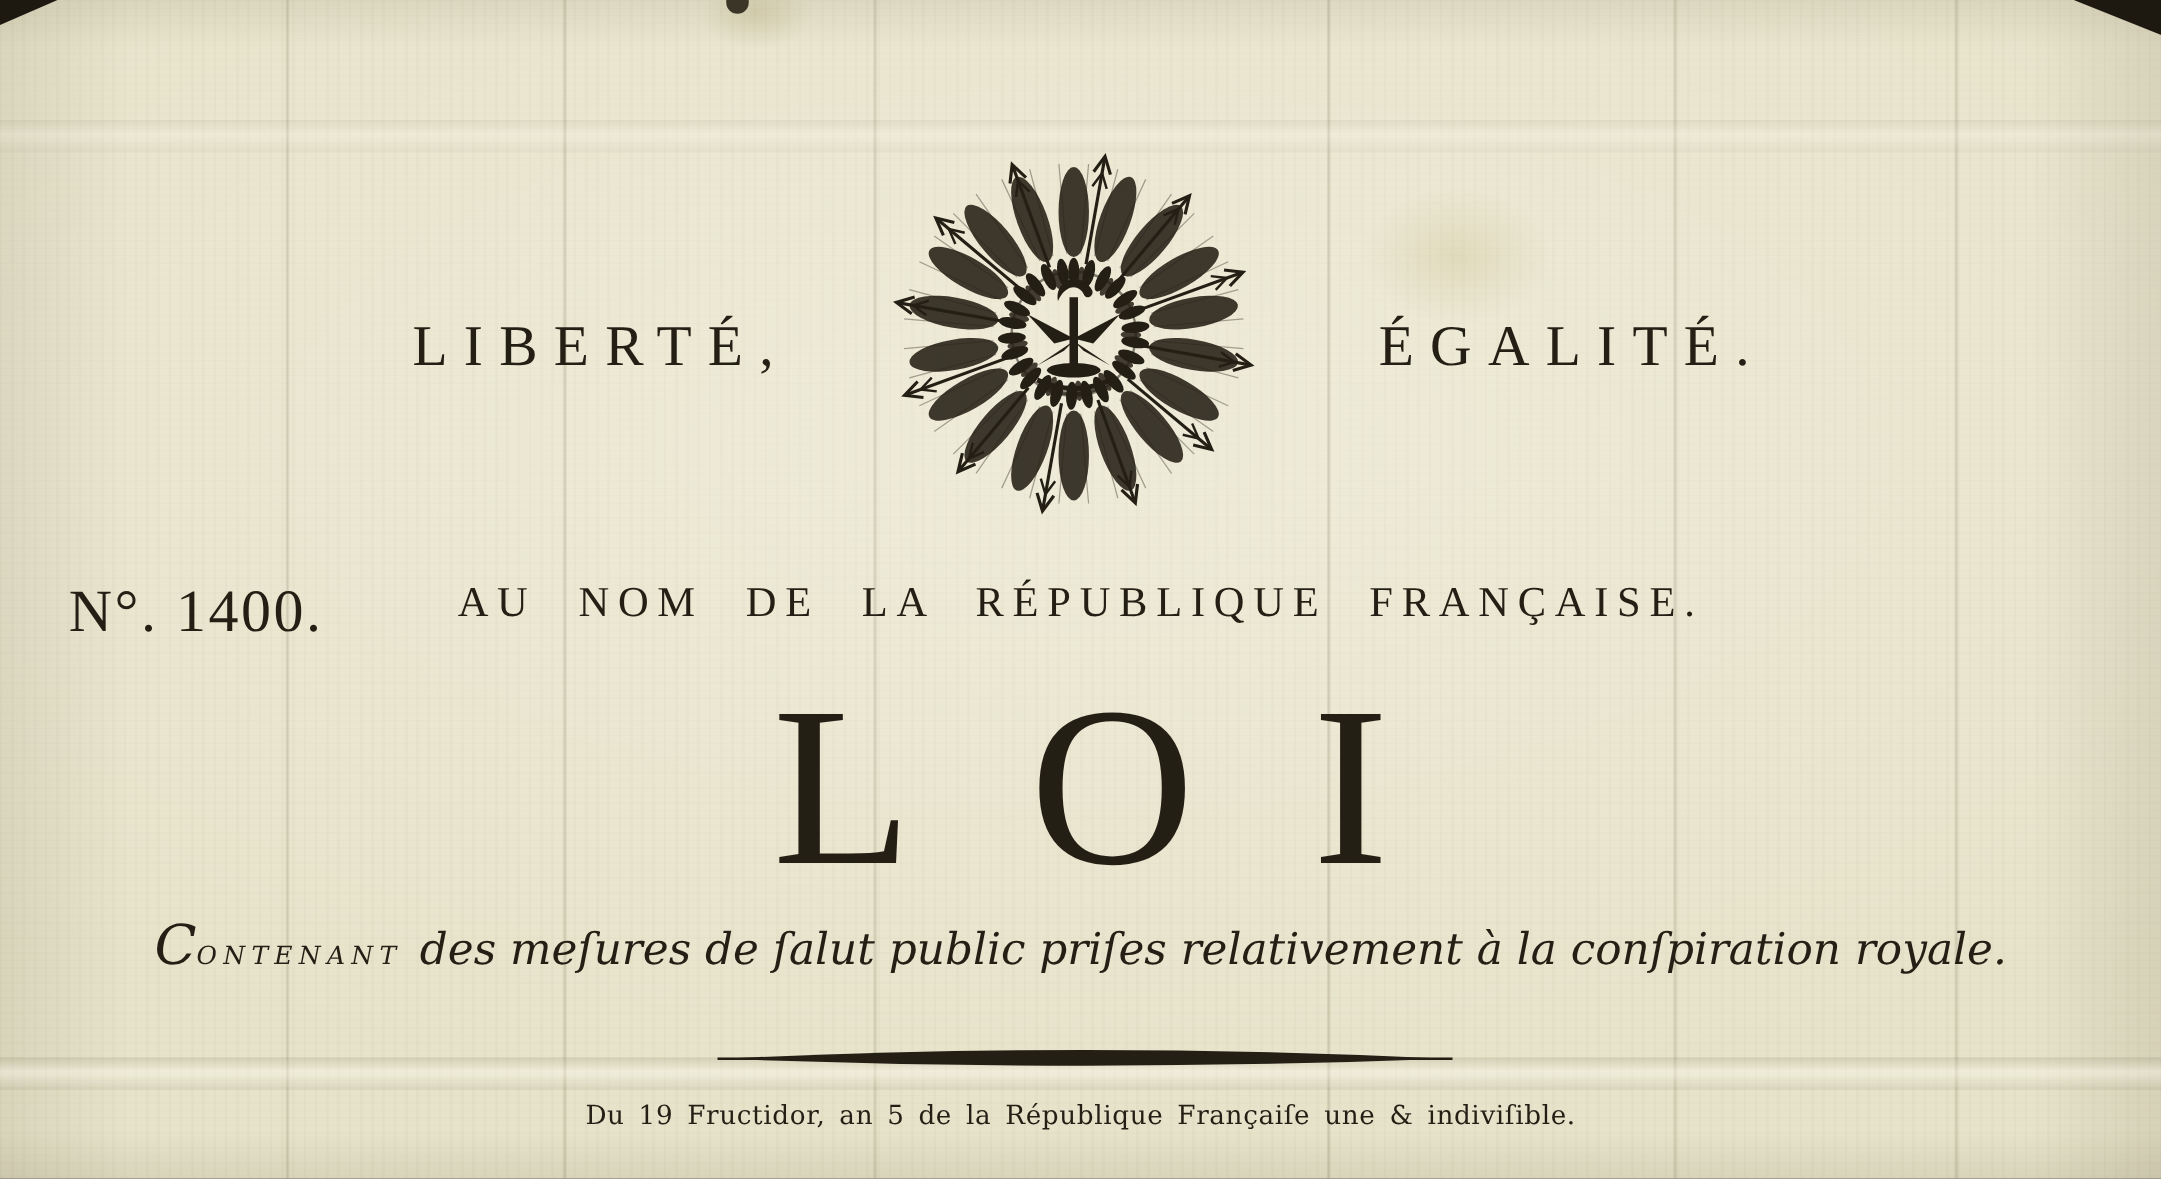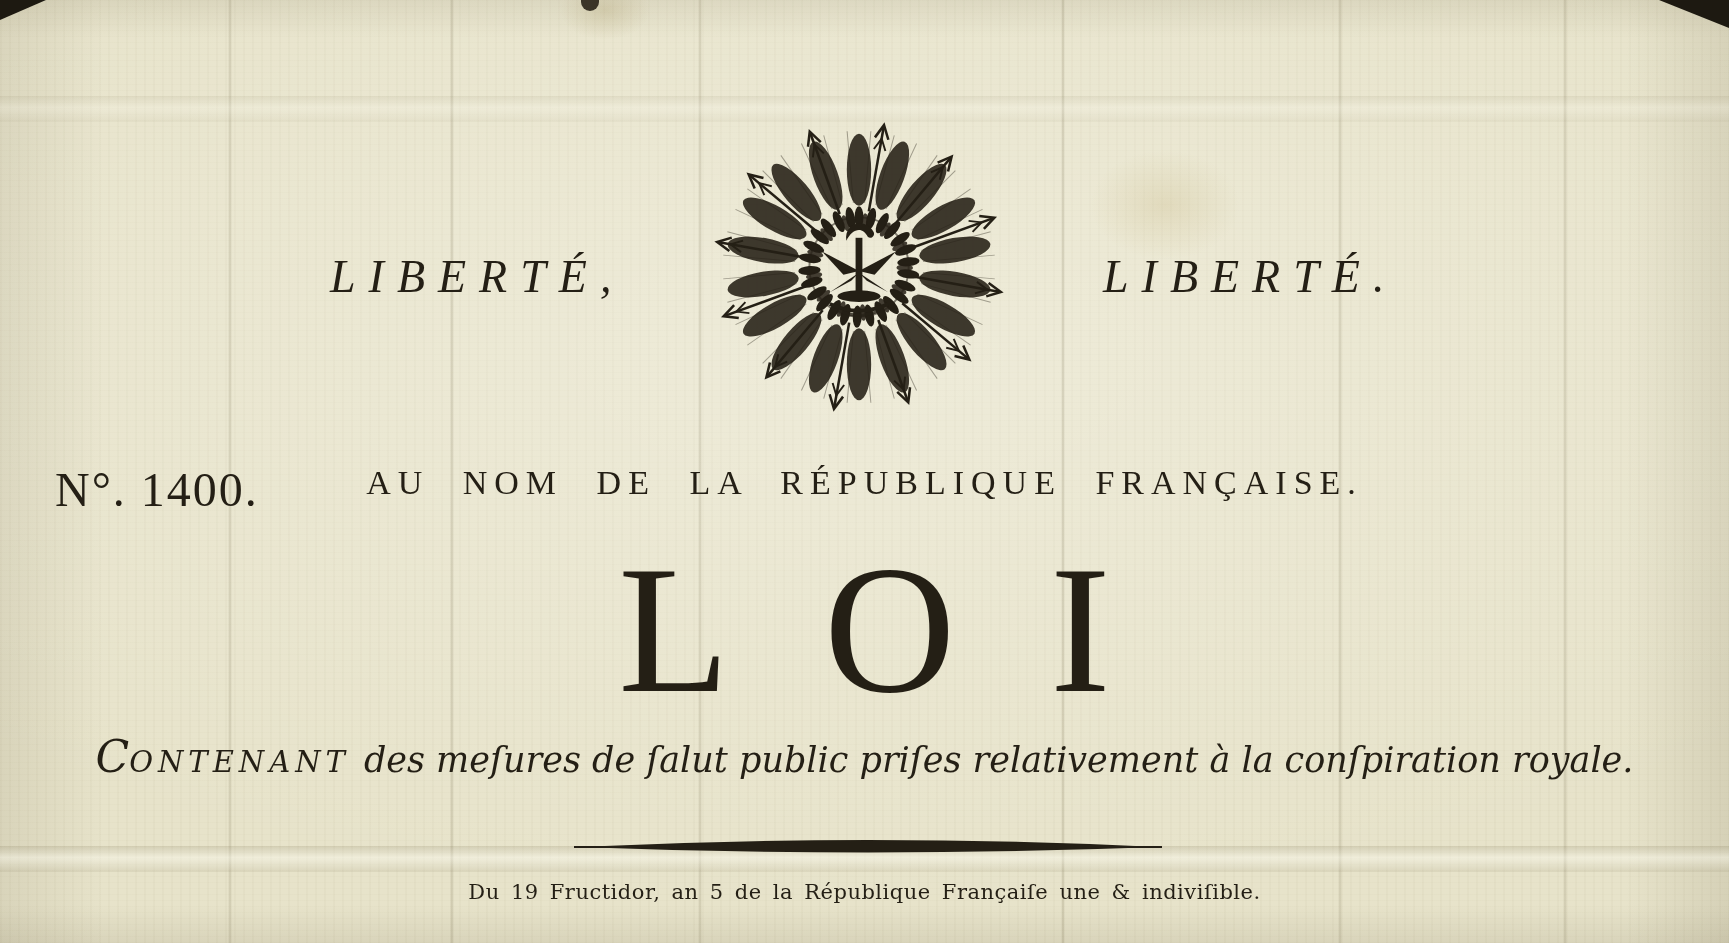--- a/index.html
+++ b/index.html
@@ -18,36 +18,36 @@
     background:linear-gradient(to right, rgba(0,0,0,0), rgba(100,90,58,.20), rgba(0,0,0,0));}
   .crease-h{position:absolute;left:0;right:0;height:26px;
     background:linear-gradient(to bottom, rgba(110,100,66,.16), rgba(255,255,246,.38) 45%, rgba(110,100,66,.10));}
   .stain{position:absolute;border-radius:50%;}
   .corner-tl{position:absolute;left:0;top:0;width:46px;height:20px;background:#1d1911;
     clip-path:polygon(0 0,100% 0,0 100%);}
   .corner-tr{position:absolute;right:0;top:0;width:70px;height:28px;background:#1d1911;
     clip-path:polygon(0 0,100% 0,100% 100%);}
   .edge-notch{position:absolute;left:581px;top:0;width:18px;height:11px;background:#2a2418;
     border-radius:0 0 9px 9px;opacity:.9;}
-  .motto{position:absolute;top:254px;font-style:italic;font-size:46px;line-height:1;
+  .motto{position:absolute;top:254px;font-size:46px;line-height:1;
     letter-spacing:13px;white-space:nowrap;text-align:right;}
   .motto-left{left:330px;}
   .motto-right{left:1103px;}
   .emblem{position:absolute;left:713px;top:121px;width:292px;height:292px;}
   .doc-number{position:absolute;left:55px;top:466px;font-size:48px;line-height:1;
     letter-spacing:2px;white-space:nowrap;}
   .au-nom{position:absolute;left:0;right:0;top:466px;text-align:center;font-size:34px;
     line-height:1;letter-spacing:7px;word-spacing:18px;white-space:nowrap;}
   .loi{position:absolute;left:0;right:0;top:548px;text-align:center;font-size:182px;
     line-height:0.9;letter-spacing:.52em;text-indent:.52em;white-space:nowrap;}
   .subtitle{position:absolute;left:0;right:0;top:731px;text-align:center;font-style:italic;
     font-family:"DejaVu Serif","Liberation Serif",serif;font-size:35px;line-height:1.2;
     white-space:nowrap;}
   .sub-initial{font-size:44px;}
-  .sub-caps{font-size:29px;letter-spacing:5px;margin-right:14px;}
+  .sub-caps{font-size:20px;letter-spacing:5px;margin-right:14px;}
   .divider{position:absolute;left:572px;top:838px;width:592px;height:18px;}
   .dateline{position:absolute;left:0;right:0;top:880px;text-align:center;
     font-family:"DejaVu Serif","Liberation Serif",serif;font-size:21px;line-height:1.2;
     letter-spacing:.5px;word-spacing:4px;white-space:nowrap;}
   .ink{fill:#241f15;}
   .ink-stroke{stroke:#241f15;fill:none;}
 </style>
 </head>
 <body>
 
@@ -61,21 +61,21 @@
   <div class="fold" style="left:1563px"></div>
   <div class="crease-h" style="top:846px"></div>
   <div class="crease-h" style="top:96px;opacity:.5"></div>
   <div class="stain" style="left:1090px;top:150px;width:150px;height:110px;background:radial-gradient(closest-side,rgba(170,145,70,.16),rgba(170,145,70,0));"></div>
   <div class="stain" style="left:560px;top:-20px;width:90px;height:60px;background:radial-gradient(closest-side,rgba(150,130,70,.20),rgba(150,130,70,0));"></div>
   <div class="corner-tl"></div>
   <div class="corner-tr"></div>
   <div class="edge-notch"></div>
 
   <div class="motto motto-left">LIBERTÉ,</div>
-  <div class="motto motto-right">LIBERTÉ.</div>
+  <div class="motto motto-right">ÉGALITÉ.</div>
 
   <svg class="emblem" viewBox="-150 -150 300 300" aria-hidden="true">
     <defs>
       <g id="ray">
           <ellipse class="ink" cx="0" cy="-100" rx="12.5" ry="37" opacity=".88"></ellipse>
         </g>
       <g id="hl">
           <line class="ink-stroke" x1="0" y1="-66" x2="0" y2="-140" stroke-width="1" opacity=".38"></line>
         </g>
       <g id="arr">

